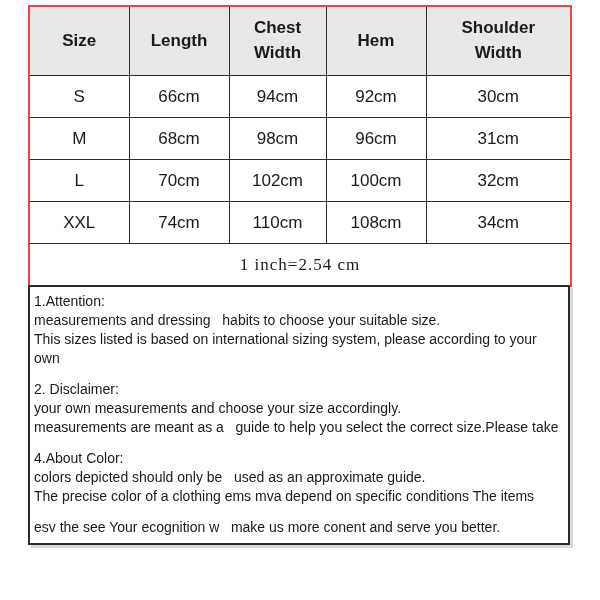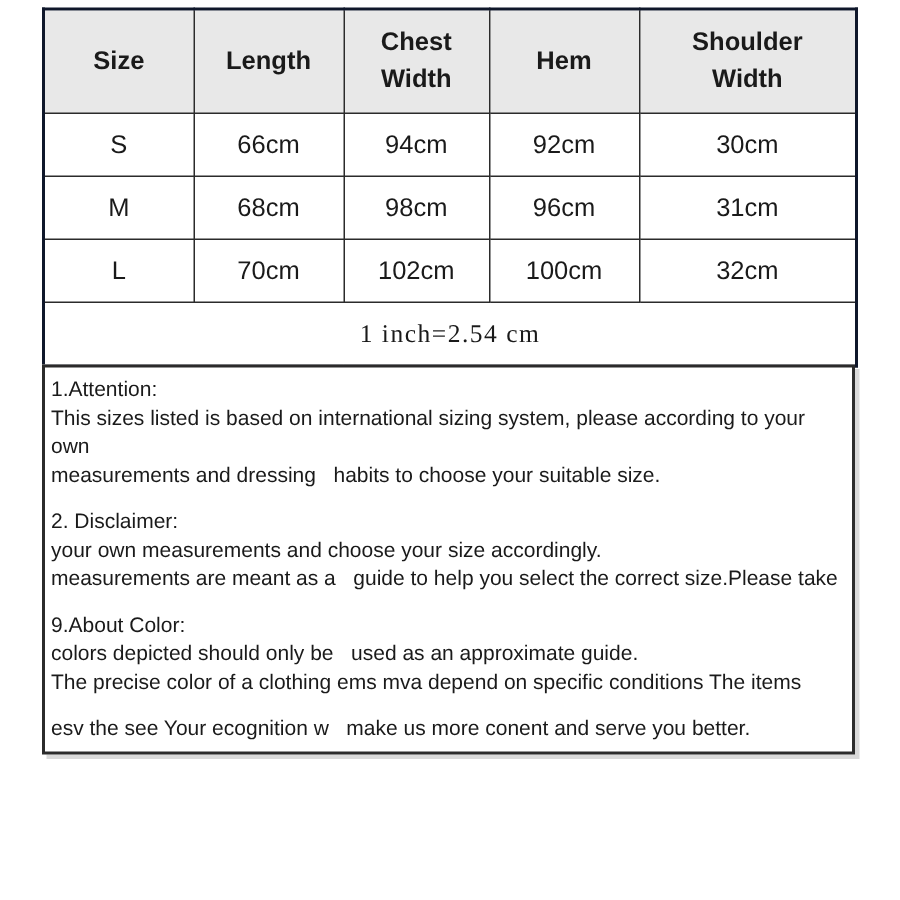--- a/index.html
+++ b/index.html
@@ -12,21 +12,21 @@
     color: #1a1a1a;
   }
   .page {
     position: relative;
     padding: 5px 0 0 28px;
   }
   table.size-table {
     border-collapse: collapse;
     table-layout: fixed;
     width: 542px;
-    border: 2px solid #0f172a;
+    border: 2px solid #ef4444;
   }
   table.size-table th,
   table.size-table td {
     border: 1px solid #2b2b2b;
     text-align: center;
     vertical-align: middle;
     padding: 0;
     overflow: hidden;
   }
   col.c0 { width: 100px; }
@@ -109,38 +109,45 @@
         <td>31cm</td>
       </tr>
       <tr>
         <td>L</td>
         <td>70cm</td>
         <td>102cm</td>
         <td>100cm</td>
         <td>32cm</td>
       </tr>
       <tr>
+        <td>XXL</td>
+        <td>74cm</td>
+        <td>110cm</td>
+        <td>108cm</td>
+        <td>34cm</td>
+      </tr>
+      <tr>
         <td colspan="5" class="inch-row">1 inch=2.54 cm</td>
       </tr>
     </tbody>
   </table>
 
   <div class="notes-box">
     <div class="note-section">
       <div class="note-line">1.Attention:</div>
+      <div class="note-line">measurements and dressing   habits to choose your suitable size.</div>
       <div class="note-line">This sizes listed is based on international sizing system, please according to your own</div>
-      <div class="note-line">measurements and dressing   habits to choose your suitable size.</div>
     </div>
     <div class="note-section">
       <div class="note-line">2. Disclaimer:</div>
       <div class="note-line">your own measurements and choose your size accordingly.</div>
       <div class="note-line">measurements are meant as a   guide to help you select the correct size.Please take</div>
     </div>
     <div class="note-section">
-      <div class="note-line">9.About Color:</div>
+      <div class="note-line">4.About Color:</div>
       <div class="note-line">colors depicted should only be   used as an approximate guide.</div>
       <div class="note-line">The precise color of a clothing ems mva depend on specific conditions The items</div>
     </div>
     <div class="note-section">
       <div class="note-line">esv the see Your ecognition w   make us more conent and serve you better.</div>
     </div>
   </div>
 
 </div>
 

